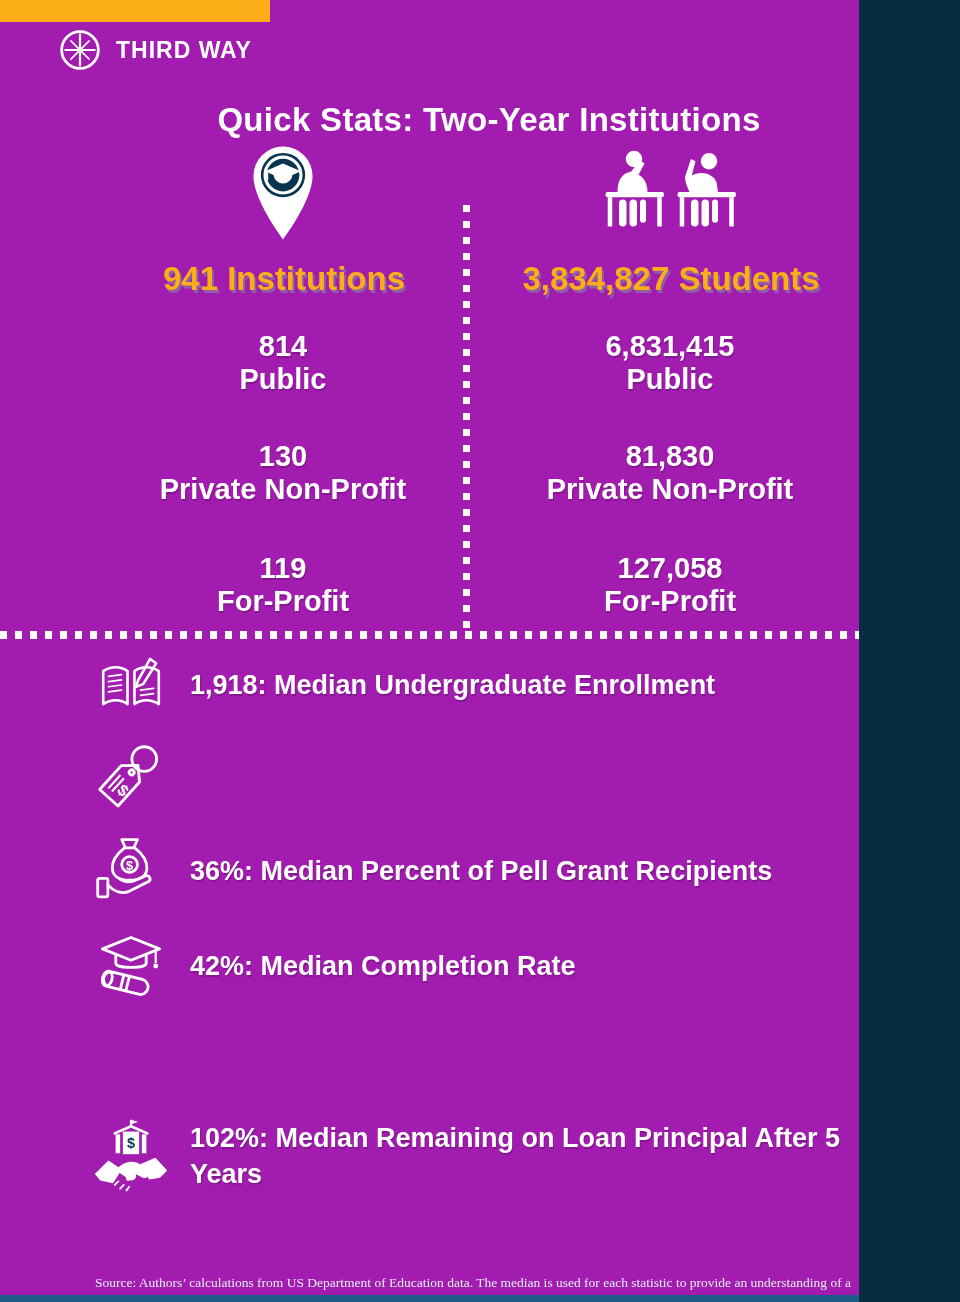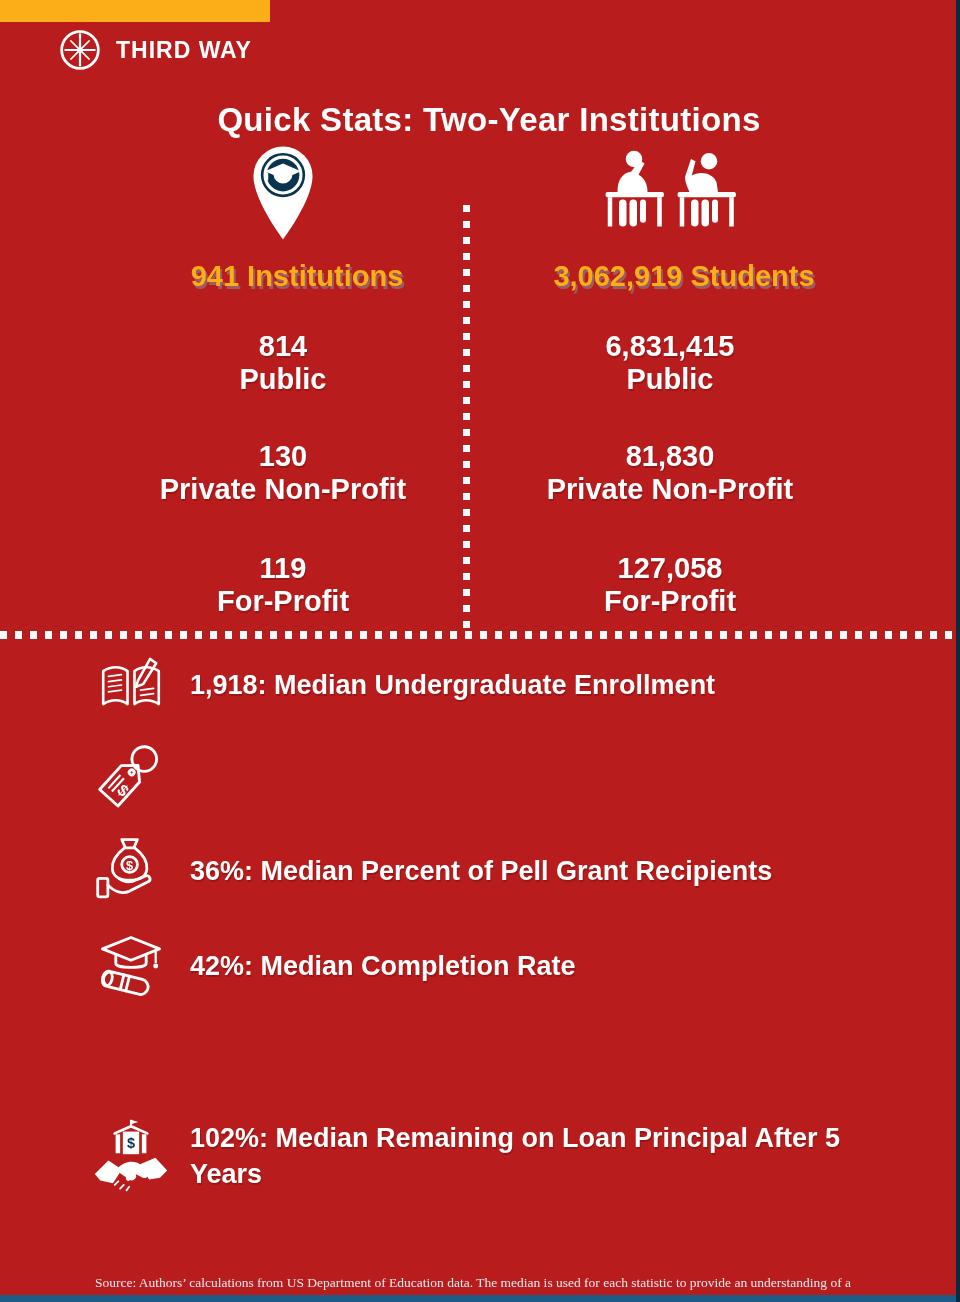--- a/index.html
+++ b/index.html
@@ -1,38 +1,38 @@
 <!DOCTYPE html>
 <html><head>
 <meta charset="utf-8">
 <style>
   html,body{margin:0;padding:0;background:#062c42;}
   .page{
-    position:relative;width:956px;height:1302px;overflow:hidden;
-    background:#b91c1c;
+    position:relative;width:859px;height:1302px;overflow:hidden;
+    background:#a21caf;
     font-family:"Liberation Sans",sans-serif;color:#fff;
   }
   .top-bar{position:absolute;left:0;top:0;width:270px;height:22px;background:#fbae17;}
   .bottom-bar{position:absolute;left:0;bottom:0;width:960px;height:7px;background:#1d5c87;}
 
   .brand{position:absolute;left:58px;top:28px;display:flex;align-items:center;gap:14px;}
   .brand .logo{width:44px;height:44px;display:block;}
   .brand-name{font-size:23px;font-weight:bold;letter-spacing:1px;}
 
   .title{position:absolute;left:0;top:92px;width:960px;margin:9px;text-align:center;
          font-size:33px;font-weight:bold;letter-spacing:.3px;}
 
   .col{position:absolute;width:410px;text-align:center;}
   .col-left{left:78px;top:0;}
   .col-right{left:465px;top:0;}
   .col-icon{position:absolute;left:0;width:410px;display:flex;justify-content:center;}
   .col-left .col-icon{top:144px;}
   .col-right .col-icon{top:150px;}
-  .headline{position:absolute;left:14px;top:260px;width:410px;
-            font-size:29px;font-weight:bold;color:#fbae17;
+  .headline{position:absolute;left:1px;top:260px;width:410px;
+            font-size:33px;font-weight:bold;color:#fbae17;
             text-shadow:2px 3px 0 rgba(128,150,163,.55);}
   .stat{position:absolute;left:0;width:410px;font-weight:bold;font-size:29px;line-height:1.15;
         text-shadow:1px 2px 0 rgba(0,0,0,.18);}
   .stat.s1{top:330px;} .stat.s2{top:440px;} .stat.s3{top:552px;}
 
   .v-dotted{position:absolute;left:463px;top:205px;width:7px;height:424px;
     background:repeating-linear-gradient(180deg,#fff 0 7px,transparent 7px 16px);}
   .h-dotted{position:absolute;left:0;top:631px;width:960px;height:8px;
     background:repeating-linear-gradient(90deg,#fff 0 7px,transparent 7px 15px);}
 
@@ -119,21 +119,21 @@
           <path d="M12 36 L20 12 L26 15 L21 34 C32 27 50 31 54 43 L56 56 L18 56 C15 49 12 43 12 36 Z"></path>
           <rect x="2" y="56" width="78" height="7" rx="3"></rect>
           <rect x="5" y="63" width="6" height="39"></rect>
           <rect x="71" y="63" width="6" height="39"></rect>
           <rect x="20" y="66" width="10" height="36" rx="5"></rect>
           <rect x="34" y="66" width="10" height="36" rx="5"></rect>
           <rect x="48" y="66" width="8" height="31" rx="4"></rect>
         </g>
       </svg>
     </div>
-    <div class="headline">3,062,919 Students</div>
+    <div class="headline">3,834,827 Students</div>
     <div class="stat s1">
       <div>6,831,415</div>
       <div>Public</div>
     </div>
     <div class="stat s2">
       <div>81,830</div>
       <div>Private Non-Profit</div>
     </div>
     <div class="stat s3">
       <div>127,058</div>

